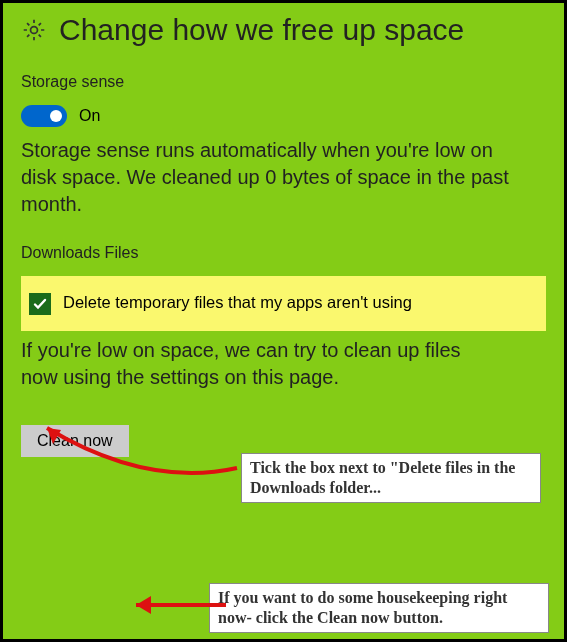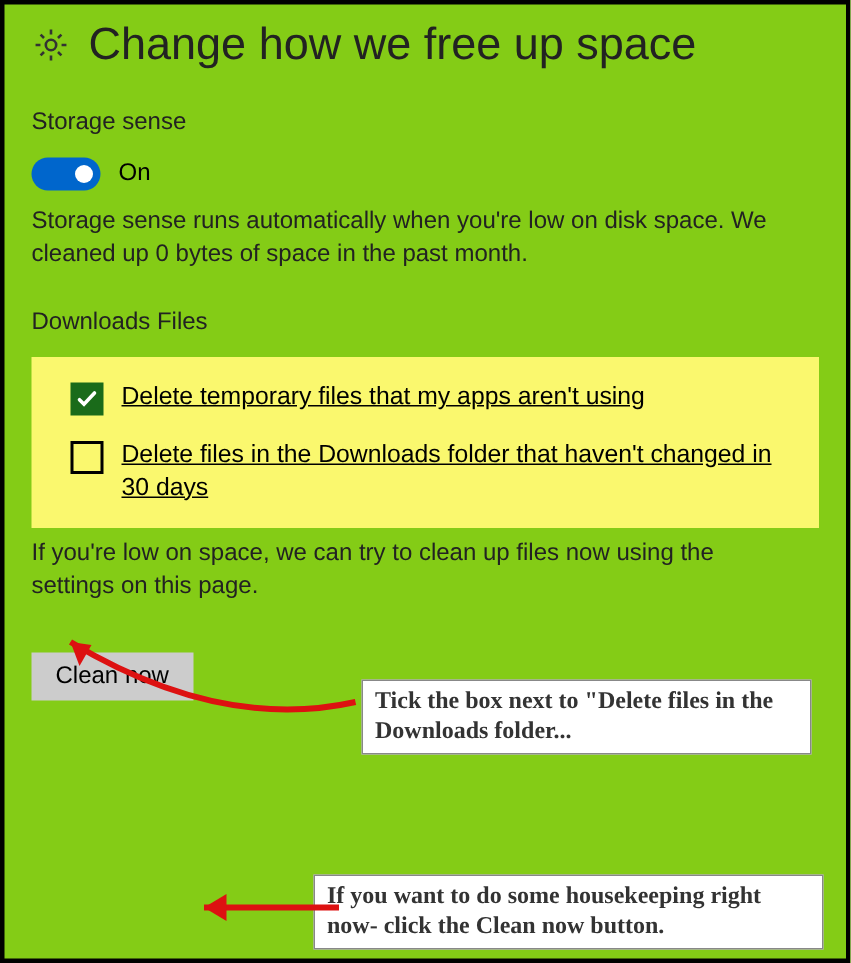--- a/index.html
+++ b/index.html
@@ -55,31 +55,30 @@
   }
   .toggle .knob {
     width: 12px; height: 12px;
     border-radius: 50%;
     background: #fff;
     position: absolute;
     top: 5px; right: 5px;
   }
   .toggle-label { font-size: 16px; }
   .body-text {
-    font-size: 16px;
+    font-size: 20px;
     color: #222;
     line-height: 1.35;
     margin: 6px 0 10px 0;
     max-width: 510px;
   }
   .opts-block {
     background: #faf86e;
-    padding: 8px 24px;
+    padding: 8px 6px;
     margin-top: 4px;
-    text-decoration: underline;
   }
   .opt-row {
     display: flex;
     align-items: flex-start;
     gap: 12px;
     padding: 8px 2px;
   }
   .chk {
     width: 22px; height: 22px;
     flex-shrink: 0;
@@ -159,24 +158,20 @@
 
   <div class="opts-block">
     <div class="opt-row">
       <div class="chk checked">
         <svg width="16" height="16" viewBox="0 0 16 16">
             <path d="M3 8.5l3 3 7-7.5" stroke="#fff" stroke-width="2.4" fill="none" stroke-linecap="round"></path>
           </svg>
       </div>
       <span class="opt-label">Delete temporary files that my apps aren't using</span>
     </div>
-    <div class="opt-row">
-      <div class="chk unchecked"></div>
-      <span class="opt-label">Delete files in the Downloads folder that haven't changed in 30 days</span>
-    </div>
   </div>
 
 
   <div class="body-text" style="max-width:460px">If you're low on space, we can try to clean up files now using the settings on this page.</div>
 
   <button class="clean-btn">Clean now</button>
 
   
   <div class="callout callout2">If you want to do some housekeeping right now- click the Clean now button.</div>
   <div class="callout callout1">Tick the box next to "Delete files in the Downloads folder...</div>

